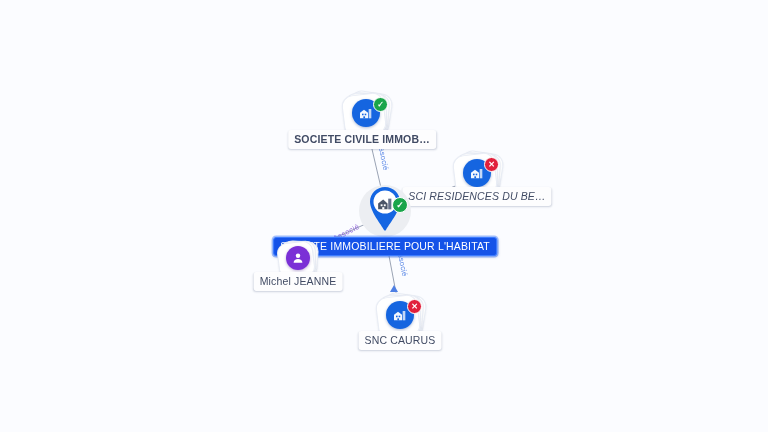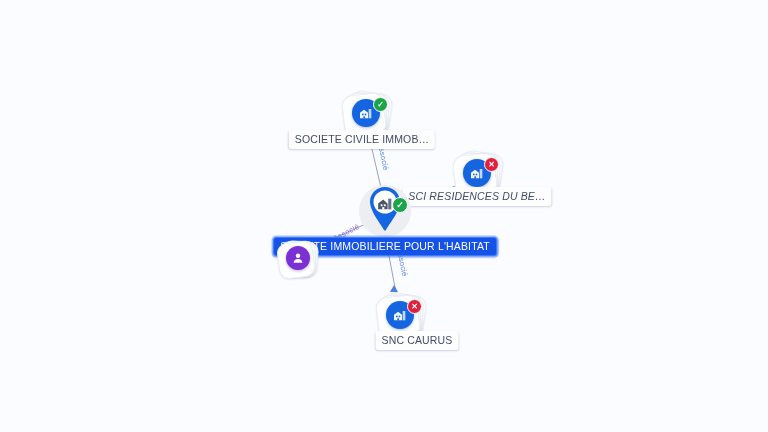--- a/index.html
+++ b/index.html
@@ -217,21 +217,21 @@
       <svg width="16" height="16" viewBox="0 0 24 24" aria-hidden="true">
         <path d="M3 20V11.5L9 7l6 4.5V20z" fill="#ffffff" opacity=".95"></path>
         <path d="M16 20V6h4v14z" fill="#ffffff" opacity=".75"></path>
         <rect x="6" y="13" width="2.4" height="2.4" fill="#1565e0"></rect>
         <rect x="10" y="13" width="2.4" height="2.4" fill="#1565e0"></rect>
         <rect x="8" y="17" width="2.6" height="3" fill="#1565e0"></rect>
       </svg>
     </div>
     <div class="badge ok" style="left:7px; top:-16px;">✓</div>
   </div>
-  <div class="label" style="left:362px; top:130px;">SOCIETE CIVILE IMMOB…</div>
+  <div class="label" style="left:362px; top:130px;font-weight:bold;">SOCIETE CIVILE IMMOB…</div>
 
   <div class="node" style="left:477px; top:173px;">
     <div class="stack">
       <i class="s1"></i>
         <i class="s2"></i>
         <i class="s3"></i>
         <i class="s4"></i>
     </div>
     <div class="disc">
       <svg width="16" height="16" viewBox="0 0 24 24" aria-hidden="true">
@@ -272,34 +272,35 @@
       <i class="s3" style="width:34px;height:34px;border-radius:10px;"></i>
       <i class="s4" style="width:34px;height:34px;border-radius:10px;"></i>
     </div>
     <div class="person-disc">
       <svg width="14" height="14" viewBox="0 0 24 24" aria-hidden="true">
         <circle cx="12" cy="8" r="3.8" fill="#ffffff"></circle>
         <path d="M4.5 20c0-4.2 3.4-6.4 7.5-6.4s7.5 2.2 7.5 6.4z" fill="#ffffff"></path>
       </svg>
     </div>
   </div>
+  <div class="label" style="left:298px; top:272px;">Michel JEANNE</div>
 
   <div class="node" style="left:400px; top:315px;">
     <div class="stack">
       <i class="s1"></i>
         <i class="s2"></i>
         <i class="s3"></i>
         <i class="s4"></i>
     </div>
     <div class="disc">
       <svg width="16" height="16" viewBox="0 0 24 24" aria-hidden="true">
         <path d="M3 20V11.5L9 7l6 4.5V20z" fill="#ffffff" opacity=".95"></path>
         <path d="M16 20V6h4v14z" fill="#ffffff" opacity=".75"></path>
         <rect x="6" y="13" width="2.4" height="2.4" fill="#1565e0"></rect>
         <rect x="10" y="13" width="2.4" height="2.4" fill="#1565e0"></rect>
         <rect x="8" y="17" width="2.6" height="3" fill="#1565e0"></rect>
       </svg>
     </div>
     <div class="badge bad" style="left:7px; top:-16px;">✕</div>
   </div>
-  <div class="label" style="left:400px; top:331px;margin-left:17px;">SNC CAURUS</div>
+  <div class="label" style="left:400px; top:331px;">SNC CAURUS</div>
 
 </div>
 
 </body></html>

